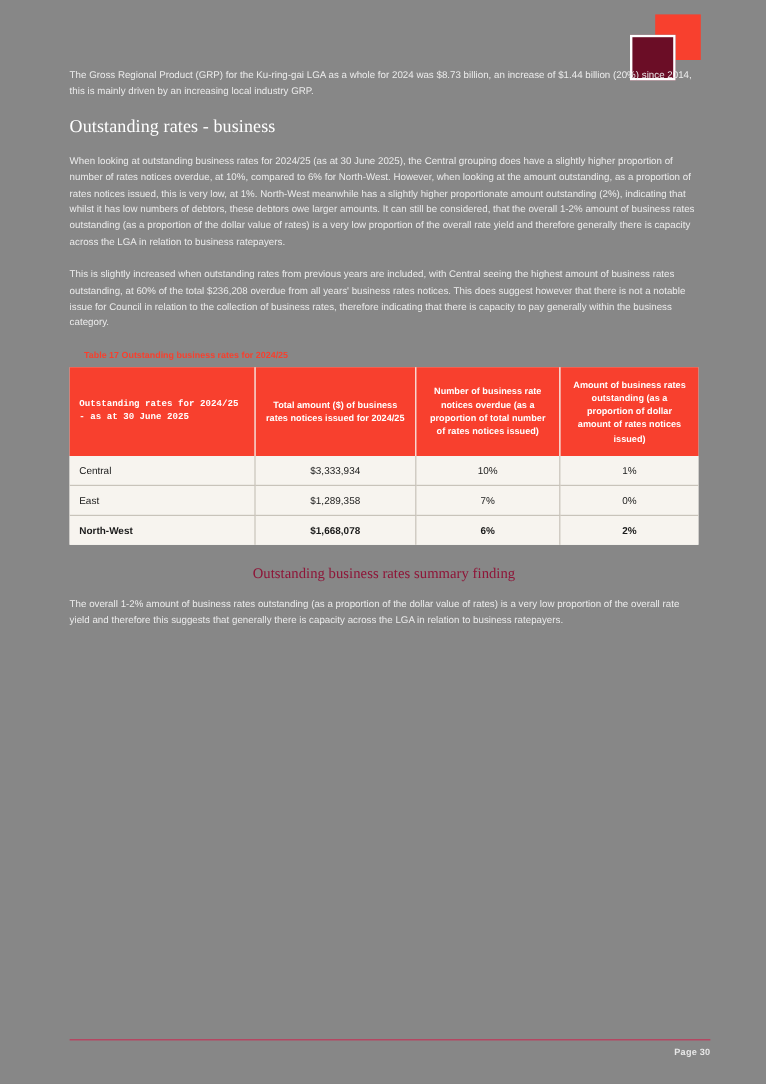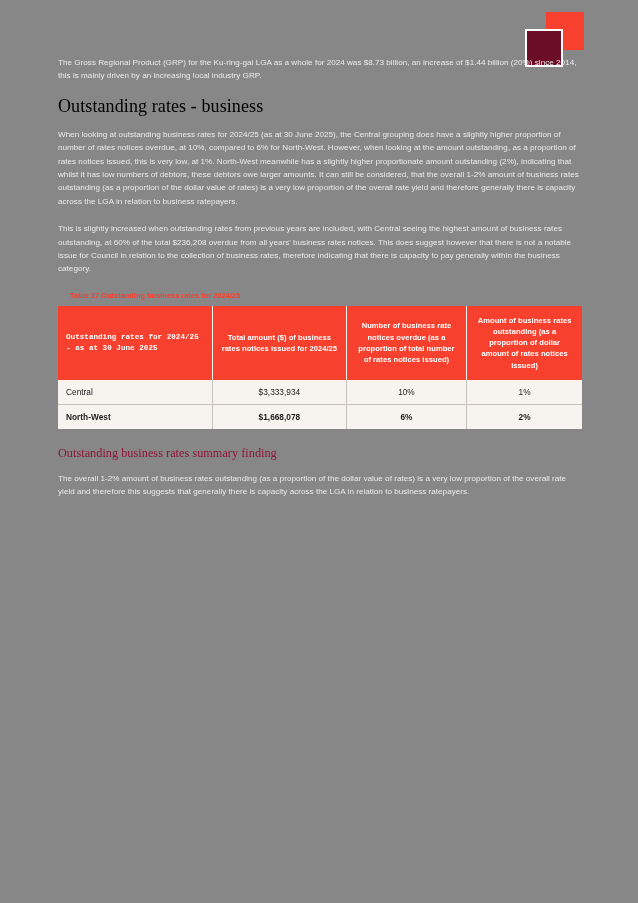--- a/index.html
+++ b/index.html
@@ -61,35 +61,36 @@
     font-size: 8.1px;
     line-height: 13.4px;
     color: #ECECEC;
     text-align: left;
     letter-spacing: 0.02px;
   }
 
   h2.section-heading {
     margin: 8px 0 13px 0;
     font-family: "Liberation Serif", serif;
-    font-size: 18px;
+    font-size: 15px;
     font-weight: 400;
     line-height: 18px;
-    color: #000000;
+    color: #ffffff;
     letter-spacing: 0.1px;
   }
 
   h3.sub-heading {
     margin: 16px 0 11px 0;
     font-family: "Liberation Serif", serif;
     font-size: 12.2px;
     font-weight: 400;
     line-height: 16px;
     color: #8E1538;
     letter-spacing: 0.05px;
+    text-align: center;
   }
 
   .table-caption {
     margin: 12px 0 5px 12px;
     font-size: 7.4px;
     font-weight: bold;
     color: #F8402E;
     line-height: 11px;
     letter-spacing: 0.02px;
   }
@@ -209,28 +210,38 @@
         </tr>
       </thead>
       <tbody>
         <tr>
           <td class="col-label">Central</td>
           <td>$3,333,934</td>
           <td>10%</td>
           <td>1%</td>
         </tr>
         <tr>
+          <td class="col-label">East</td>
+          <td>$1,289,358</td>
+          <td>7%</td>
+          <td>0%</td>
+        </tr>
+        <tr>
           <td class="col-label">North-West</td>
           <td>$1,668,078</td>
           <td>6%</td>
           <td>2%</td>
         </tr>
       </tbody>
     </table>
 
     <h3 class="sub-heading">Outstanding business rates summary finding</h3>
 
     <p class="body-text">The overall 1-2% amount of business rates outstanding (as a proportion of the dollar value of rates) is a very low proportion of the overall rate yield and therefore this suggests that generally there is capacity across the LGA in relation to business ratepayers.</p>
 
   </div>
 
+  <div class="footer">
+    <div class="footer-rule"></div>
+    <div class="footer-page">Page 30</div>
+  </div>
 
 </div>
 
 </body></html>

